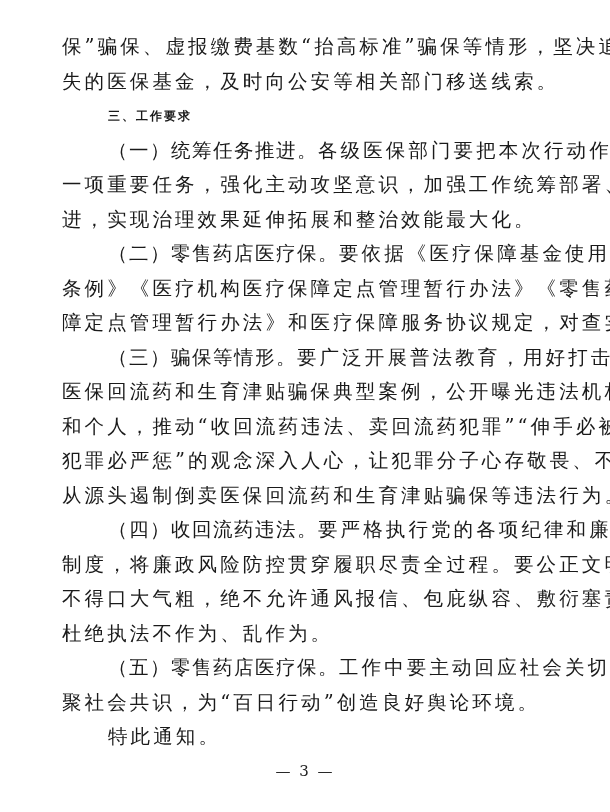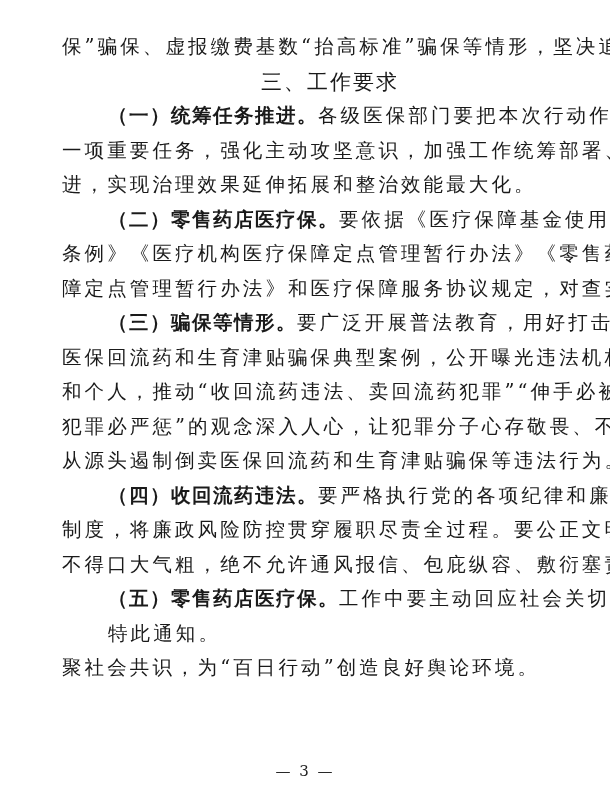--- a/index.html
+++ b/index.html
@@ -2,49 +2,51 @@
 <html><head>
 <meta charset="utf-8">
 <style>
   html, body { margin:0; padding:0; background:#ffffff; }
   body { width:610px; height:812px; position:relative; overflow:hidden;
          font-family: "DejaVu Serif", "Liberation Serif", serif; color:#1a1a1a; }
   .page { position:absolute; left:62px; top:30px; width:490px; }
   .line { height:34.5px; line-height:34.5px; font-size:19.5px; white-space:nowrap;
           letter-spacing:3.1px; overflow:visible; }
   .indent { padding-left:46px; }
-  .heading { font-family: "DejaVu Sans", "Liberation Sans", sans-serif; font-weight:normal; font-size:21px; letter-spacing:2px;text-align:center; }
-  .bold-lead { font-family: "DejaVu Sans", "Liberation Sans", sans-serif; font-weight:bold; letter-spacing:1.5px; }
+  .heading { font-family: "DejaVu Sans", "Liberation Sans", sans-serif; font-weight:bold; font-size:12px; letter-spacing:2px; }
+  .bold-lead { font-family: "DejaVu Sans", "Liberation Sans", sans-serif; font-weight:normal; letter-spacing:1.5px; }
   .pagenum { position:absolute; top:762px; left:0; width:610px; text-align:center;
              font-size:15px; letter-spacing:2px; color:#222; }
 </style>
 </head>
 <body>
 
 <div class="page">
   <div class="line">保”骗保、虚报缴费基数“抬高标准”骗保等情形，坚决追回损</div>
+  <div class="line">失的医保基金，及时向公安等相关部门移送线索。</div>
   <div class="line indent heading">三、工作要求</div>
 
   <div class="line indent"><span class="bold-lead">（一）统筹任务推进。</span><span>各级医保部门要把本次行动作为当前</span></div>
   <div class="line">一项重要任务，强化主动攻坚意识，加强工作统筹部署、协同推</div>
   <div class="line">进，实现治理效果延伸拓展和整治效能最大化。</div>
 
   <div class="line indent"><span class="bold-lead">（二）零售药店医疗保。</span><span>要依据《医疗保障基金使用监督管理</span></div>
   <div class="line">条例》《医疗机构医疗保障定点管理暂行办法》《零售药店医疗保</div>
   <div class="line">障定点管理暂行办法》和医疗保障服务协议规定，对查实的违法</div>
 
   <div class="line indent"><span class="bold-lead">（三）骗保等情形。</span><span>要广泛开展普法教育，用好打击倒卖</span></div>
   <div class="line">医保回流药和生育津贴骗保典型案例，公开曝光违法机构、企业</div>
   <div class="line">和个人，推动“收回流药违法、卖回流药犯罪”“伸手必被捉、</div>
   <div class="line">犯罪必严惩”的观念深入人心，让犯罪分子心存敬畏、不敢伸手，</div>
   <div class="line">从源头遏制倒卖医保回流药和生育津贴骗保等违法行为。</div>
 
   <div class="line indent"><span class="bold-lead">（四）收回流药违法。</span><span>要严格执行党的各项纪律和廉洁监管</span></div>
   <div class="line">制度，将廉政风险防控贯穿履职尽责全过程。要公正文明执法，</div>
   <div class="line">不得口大气粗，绝不允许通风报信、包庇纵容、敷衍塞责，坚决</div>
+  <div class="line">杜绝执法不作为、乱作为。</div>
 
   <div class="line indent"><span class="bold-lead">（五）零售药店医疗保。</span><span>工作中要主动回应社会关切，充分凝</span></div>
+  <div class="line">聚社会共识，为“百日行动”创造良好舆论环境。</div>
+
   <div class="line indent">特此通知。</div>
-
-  <div class="line">聚社会共识，为“百日行动”创造良好舆论环境。</div>
 </div>
 
 <div class="pagenum">— 3 —</div>
 
 </body></html>

